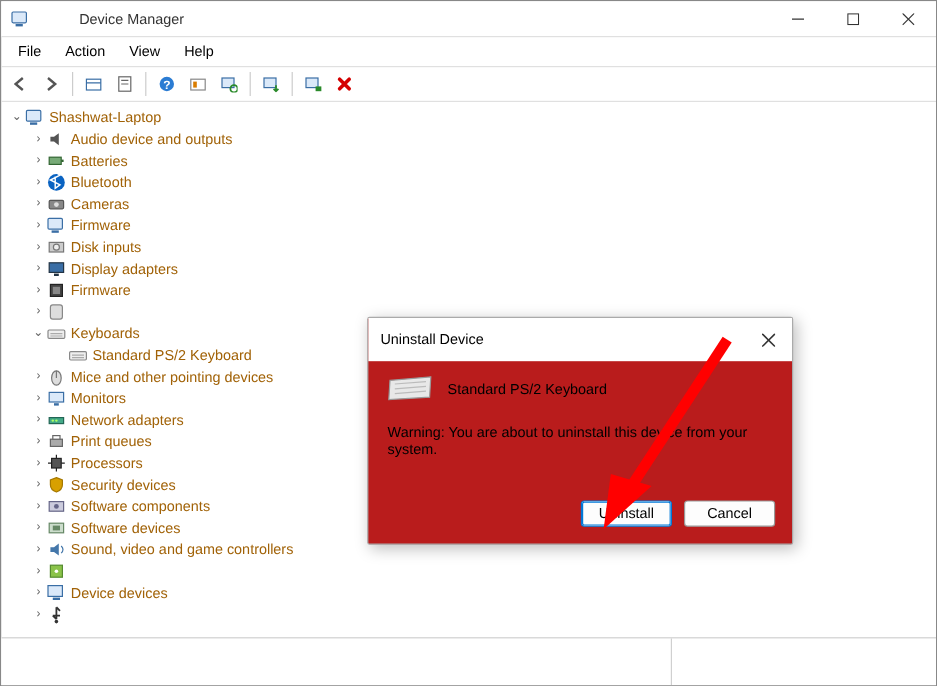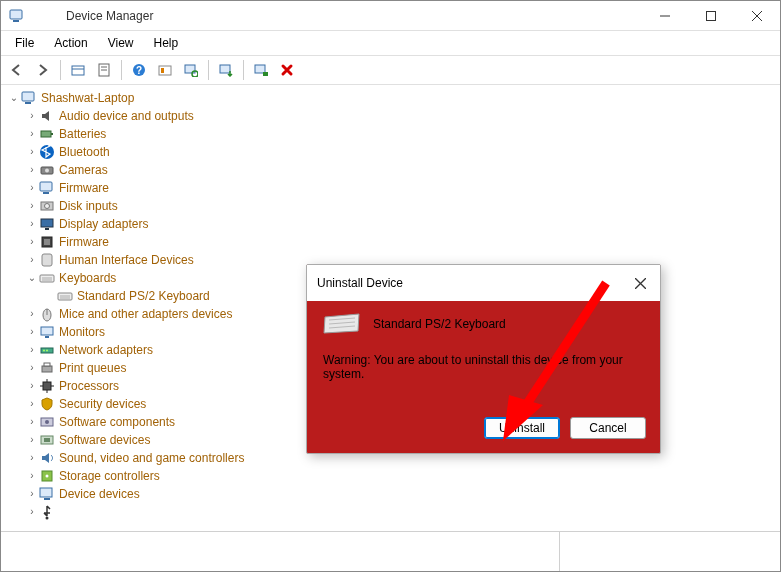--- a/index.html
+++ b/index.html
@@ -358,21 +358,20 @@
         </span>
         <span class="label">Firmware</span>
       </div>
       <div class="tree-row" style="padding-left: 24px;">
         <span class="expander">›</span>
         <span class="ticon">
           <svg width="16" height="16">
             <rect x="3" y="2" width="10" height="12" rx="2" fill="#ddd" stroke="#888"></rect>
           </svg>
         </span>
-        <span class="label">Human Interface Devices</span>
       </div>
       <div class="tree-row" style="padding-left: 24px;">
         <span class="expander">⌄</span>
         <span class="ticon">
           <svg width="16" height="16">
             <rect x="1" y="5" width="14" height="7" rx="1" fill="#eee" stroke="#888"></rect>
             <line x1="3" y1="8" x2="13" y2="8" stroke="#aaa"></line>
             <line x1="3" y1="10" x2="13" y2="10" stroke="#aaa"></line>
           </svg>
         </span>
@@ -390,21 +389,21 @@
         <span class="label">Standard PS/2 Keyboard</span>
       </div>
       <div class="tree-row" style="padding-left: 24px;">
         <span class="expander">›</span>
         <span class="ticon">
           <svg width="16" height="16">
             <ellipse cx="8" cy="9" rx="4" ry="6" fill="#ddd" stroke="#777"></ellipse>
             <line x1="8" y1="3" x2="8" y2="9" stroke="#777"></line>
           </svg>
         </span>
-        <span class="label">Mice and other adapters devices</span>
+        <span class="label">Mice and other pointing devices</span>
       </div>
       <div class="tree-row" style="padding-left: 24px;">
         <span class="expander">›</span>
         <span class="ticon">
           <svg width="16" height="16">
             <rect x="2" y="3" width="12" height="8" fill="#dbe9f9" stroke="#3a6ea5"></rect>
             <rect x="6" y="12" width="4" height="2" fill="#3a6ea5"></rect>
           </svg>
         </span>
         <span class="label">Monitors</span>
@@ -483,21 +482,20 @@
         <span class="label">Sound, video and game controllers</span>
       </div>
       <div class="tree-row" style="padding-left: 24px;">
         <span class="expander">›</span>
         <span class="ticon">
           <svg width="16" height="16">
             <rect x="3" y="3" width="10" height="10" fill="#8bc34a" stroke="#558b2f"></rect>
             <circle cx="8" cy="8" r="1.5" fill="#fff"></circle>
           </svg>
         </span>
-        <span class="label">Storage controllers</span>
       </div>
       <div class="tree-row" style="padding-left: 24px;">
         <span class="expander">›</span>
         <span class="ticon">
           <svg width="16" height="16">
             <rect x="1" y="2" width="12" height="9" fill="#dbe9f9" stroke="#3a6ea5"></rect>
             <rect x="5" y="12" width="6" height="2" fill="#3a6ea5"></rect>
           </svg>
         </span>
         <span class="label">Device devices</span>

